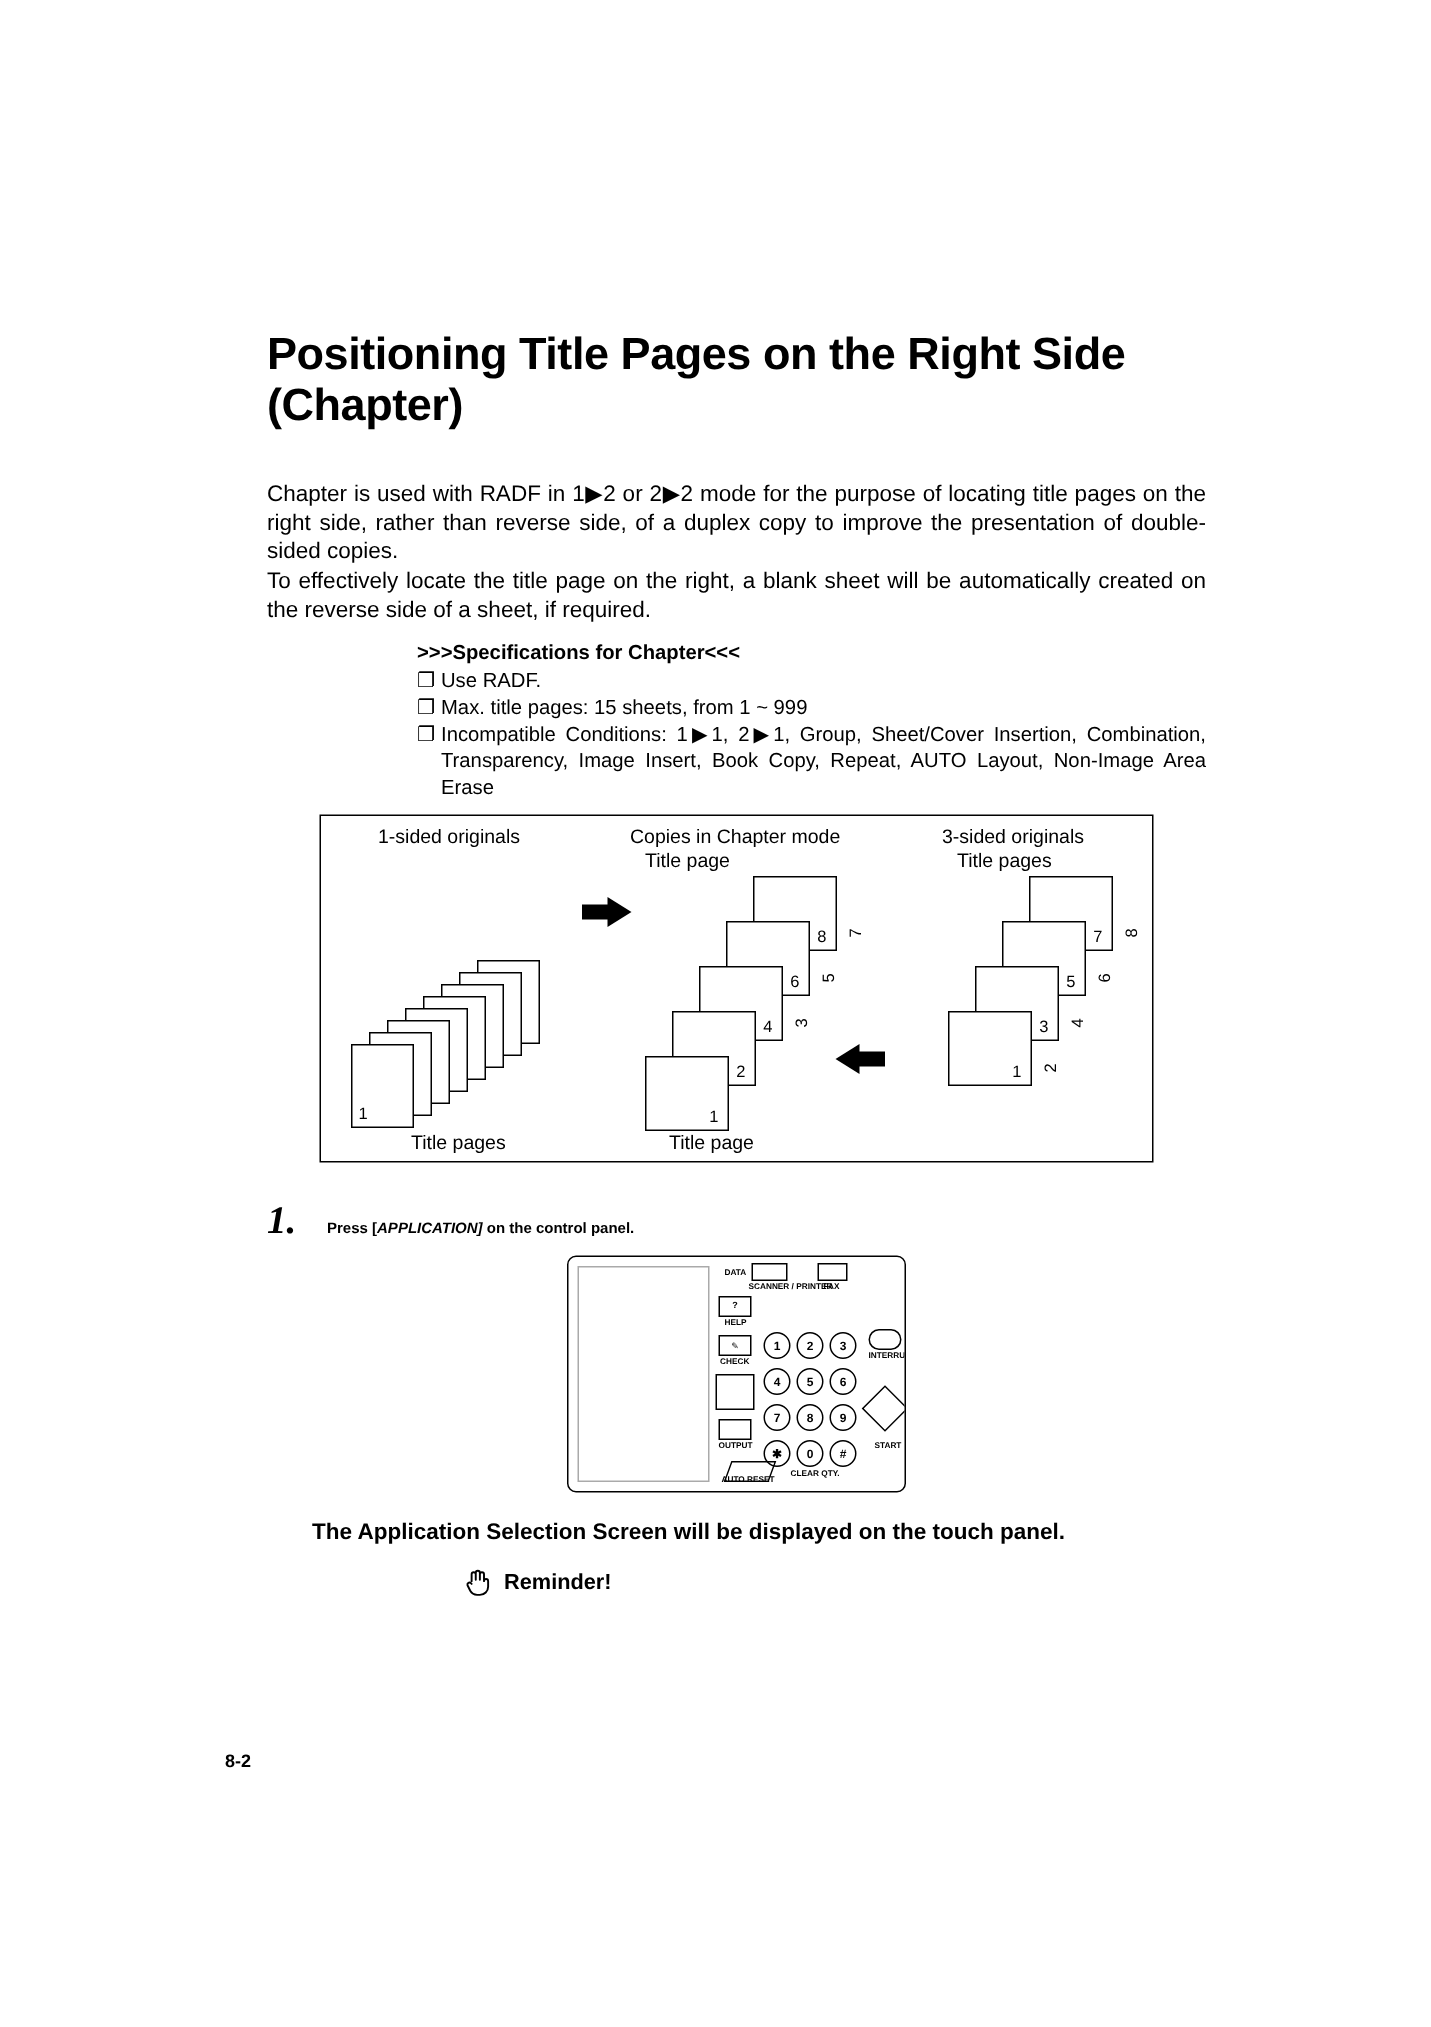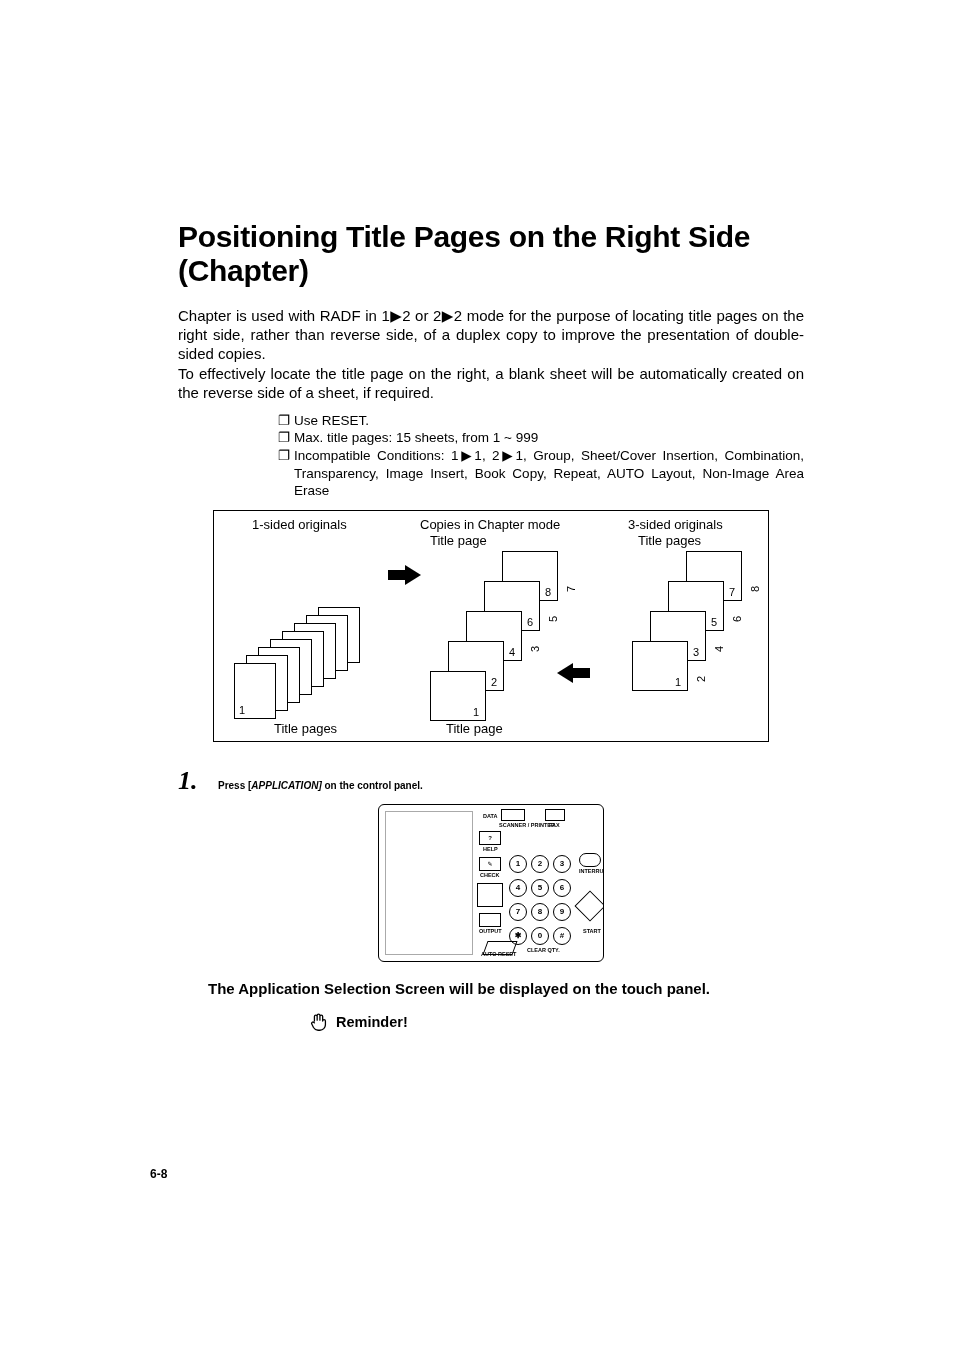--- a/index.html
+++ b/index.html
@@ -7,21 +7,21 @@
     width: 954px;
     height: 1351px;
     font-family: Arial, Helvetica, sans-serif;
     color: #000;
     position: relative;
     padding: 220px 150px 0 178px;
   }
   .title {
     font-size: 30px;
     font-weight: bold;
-    margin-bottom: 18px;
+    margin-bottom: 32px;
     letter-spacing: -0.3px;
   }
   .para {
     font-size: 15px;
     line-height: 1.28;
     text-align: justify;
     margin-bottom: 0;
   }
   .specs-block {
     margin: 10px 0 10px 100px;
@@ -120,23 +120,24 @@
 </style>
 </head>
 <body>
 
 <h1 class="title">Positioning Title Pages on the Right Side (Chapter)</h1>
 
 <p class="para">Chapter is used with RADF in 1▶2 or 2▶2 mode for the purpose of locating title pages on the right side, rather than reverse side, of a duplex copy to improve the presentation of double-sided copies.</p>
 <p class="para">To effectively locate the title page on the right, a blank sheet will be automatically created on the reverse side of a sheet, if required.</p>
 
 <div class="specs-block">
+  <div class="specs-heading">&gt;&gt;&gt;Specifications for Chapter&lt;&lt;&lt;</div>
   <div class="bullet-row">
     <span class="bullet-glyph">❐</span>
-    <span class="bullet-text">Use RESET.</span>
+    <span class="bullet-text">Use RADF.</span>
   </div>
   <div class="bullet-row">
     <span class="bullet-glyph">❐</span>
     <span class="bullet-text">Max. title pages: 15 sheets, from 1 ~ 999</span>
   </div>
   <div class="bullet-row">
     <span class="bullet-glyph">❐</span>
     <span class="bullet-text">Incompatible Conditions: 1▶1, 2▶1, Group, Sheet/Cover Insertion, Combination, Transparency, Image Insert, Book Copy, Repeat, AUTO Layout, Non-Image Area Erase</span>
   </div>
 </div>
@@ -284,13 +285,13 @@
 
 <div class="reminder-block">
   <div class="reminder-head">
     <svg class="hand-icon" viewBox="0 0 24 24">
       <path d="M7 11 V6 a1.5 1.5 0 0 1 3 0 V10 M10 10 V5 a1.5 1.5 0 0 1 3 0 V10 M13 10 V6 a1.5 1.5 0 0 1 3 0 V11 M16 11 a1.5 1.5 0 0 1 3 0 V15 a6 6 0 0 1 -6 6 H11 a6 6 0 0 1 -5 -3 L4 14 a1.5 1.5 0 0 1 2.5 -1.5 L7 13" fill="none" stroke="#000" stroke-width="1.4" stroke-linecap="round" stroke-linejoin="round"></path>
     </svg>
     <b>Reminder!</b>
   </div>
 </div>
 
-<div class="pgnum">6-8</div>
+<div class="pgnum">8-2</div>
 
 </body></html>

